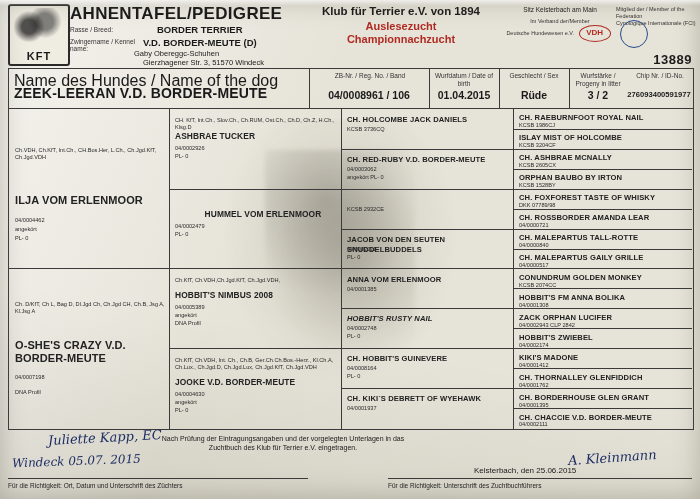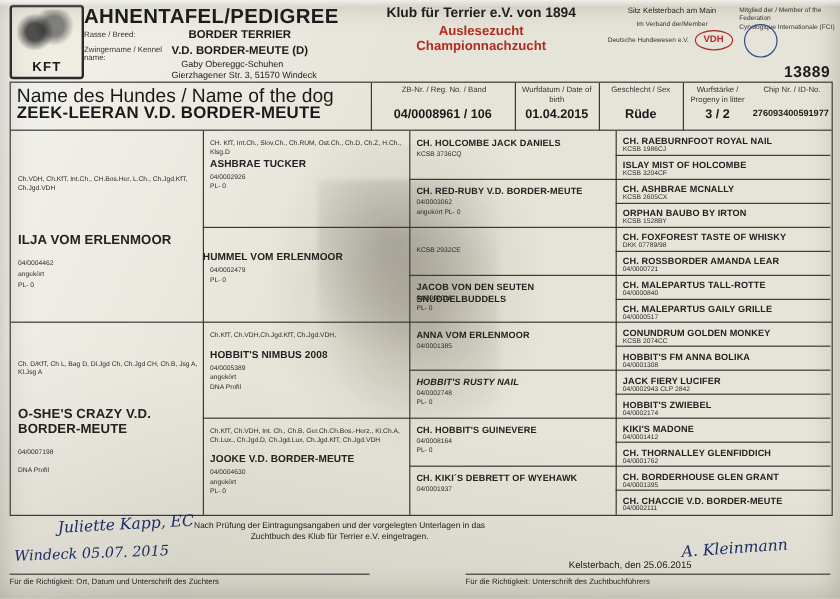--- a/index.html
+++ b/index.html
@@ -156,21 +156,21 @@
     </div>
 
     <div class="title-main">AHNENTAFEL/PEDIGREE</div>
 
     <div class="row-lbl" style="left:62px;top:22px;">Rasse / Breed:</div>
     <div class="row-val" style="left:128px;top:20px;margin-left:21px;">BORDER TERRIER</div>
 
     <div class="row-lbl" style="left:62px;top:34px;width:70px;line-height:1.15;">Zwingername / Kennel name:</div>
     <div class="row-val" style="left:135px;top:33px;">V.D. BORDER-MEUTE (D)</div>
 
-    <div class="row-val small" style="left:143px;top:45px;text-align:right;">Gaby Obereggc-Schuhen</div>
+    <div class="row-val small" style="left:126px;top:45px;text-align:right;">Gaby Obereggc-Schuhen</div>
     <div class="row-val small" style="left:135px;top:54px;">Gierzhagener Str. 3, 51570 Windeck</div>
 
     <div class="klub-box">
       <div class="klub-t1">Klub für Terrier e.V. von 1894</div>
       <div class="klub-t2">Auslesezucht</div>
       <div class="klub-t3">Championnachzucht</div>
     </div>
 
     <div class="sitz">Sitz Kelsterbach am Main</div>
     <div class="vdh-box">
@@ -248,21 +248,21 @@
     <div class="pcell ptitles" style="left:6px;top:232px;width:150px;">Ch. D/KfT, Ch L, Bag D, Dl.Jgd Ch, Ch.Jgd CH, Ch.B, Jsg A, Kl.Jsg A</div>
     <div class="pcell pname lg" style="left:6px;top:270px;width:152px;line-height:1.15;">O-SHE'S CRAZY V.D. BORDER-MEUTE</div>
     <div class="pcell pmeta" style="left:6px;top:305px;">04/0007198</div>
     <div class="pcell pmeta" style="left:6px;top:320px;">DNA Profil</div>
 
     <div class="pcell ptitles" style="left:166px;top:48px;width:160px;">CH. KfT, Int.Ch., Slov.Ch., Ch.RUM, Ost.Ch., Ch.D, Ch.Z, H.Ch., Klsg.D</div>
     <div class="pcell pname md" style="left:166px;top:62px;width:160px;">ASHBRAE TUCKER</div>
     <div class="pcell pmeta" style="left:166px;top:76px;">04/0002926</div>
     <div class="pcell pmeta" style="left:166px;top:84px;">PL- 0</div>
 
-    <div class="pcell pname md" style="left:160px;top:140px;width:160px;">HUMMEL VOM ERLENMOOR</div>
+    <div class="pcell pname md" style="left:174px;top:140px;width:160px;text-align:center;">HUMMEL VOM ERLENMOOR</div>
     <div class="pcell pmeta" style="left:166px;top:154px;">04/0002479</div>
     <div class="pcell pmeta" style="left:166px;top:162px;">PL- 0</div>
 
     <div class="pcell ptitles" style="left:166px;top:208px;width:160px;">Ch.KfT, Ch.VDH,Ch.Jgd.KfT, Ch.Jgd.VDH,</div>
     <div class="pcell pname md" style="left:166px;top:221px;width:160px;">HOBBIT'S NIMBUS 2008</div>
     <div class="pcell pmeta" style="left:166px;top:235px;">04/0005389</div>
     <div class="pcell pmeta" style="left:166px;top:243px;">angekört</div>
     <div class="pcell pmeta" style="left:166px;top:251px;">DNA Profil</div>
 
     <div class="pcell ptitles" style="left:166px;top:288px;width:162px;">Ch.KfT, Ch.VDH, Int. Ch., Ch.B, Ger.Ch.Ch.Bos.-Herz., Kl.Ch.A, Ch.Lux., Ch.Jgd.D, Ch.Jgd.Lux, Ch.Jgd.KfT, Ch.Jgd.VDH</div>
@@ -321,21 +321,21 @@
 
     <div class="pcell pname" style="left:510px;top:184px;width:170px;">CH. MALEPARTUS GAILY GRILLE</div>
     <div class="pcell pmeta" style="left:510px;top:193px;">04/0000517</div>
 
     <div class="pcell pname" style="left:510px;top:204px;width:170px;">CONUNDRUM GOLDEN MONKEY</div>
     <div class="pcell pmeta" style="left:510px;top:213px;">KCSB 2074CC</div>
 
     <div class="pcell pname" style="left:510px;top:224px;width:170px;">HOBBIT'S FM ANNA BOLIKA</div>
     <div class="pcell pmeta" style="left:510px;top:233px;">04/0001308</div>
 
-    <div class="pcell pname" style="left:510px;top:244px;width:170px;">JACK FIERY LUCIFER</div>
+    <div class="pcell pname" style="left:510px;top:244px;width:170px;">ZACK ORPHAN LUCIFER</div>
     <div class="pcell pmeta" style="left:510px;top:253px;">04/0002943 CLP 2842</div>
 
     <div class="pcell pname" style="left:510px;top:264px;width:170px;">HOBBIT'S ZWIEBEL</div>
     <div class="pcell pmeta" style="left:510px;top:273px;">04/0002174</div>
 
     <div class="pcell pname" style="left:510px;top:284px;width:170px;">KIKI'S MADONE</div>
     <div class="pcell pmeta" style="left:510px;top:293px;">04/0001412</div>
 
     <div class="pcell pname" style="left:510px;top:304px;width:170px;">CH. THORNALLEY GLENFIDDICH</div>
     <div class="pcell pmeta" style="left:510px;top:313px;">04/0001762</div>

